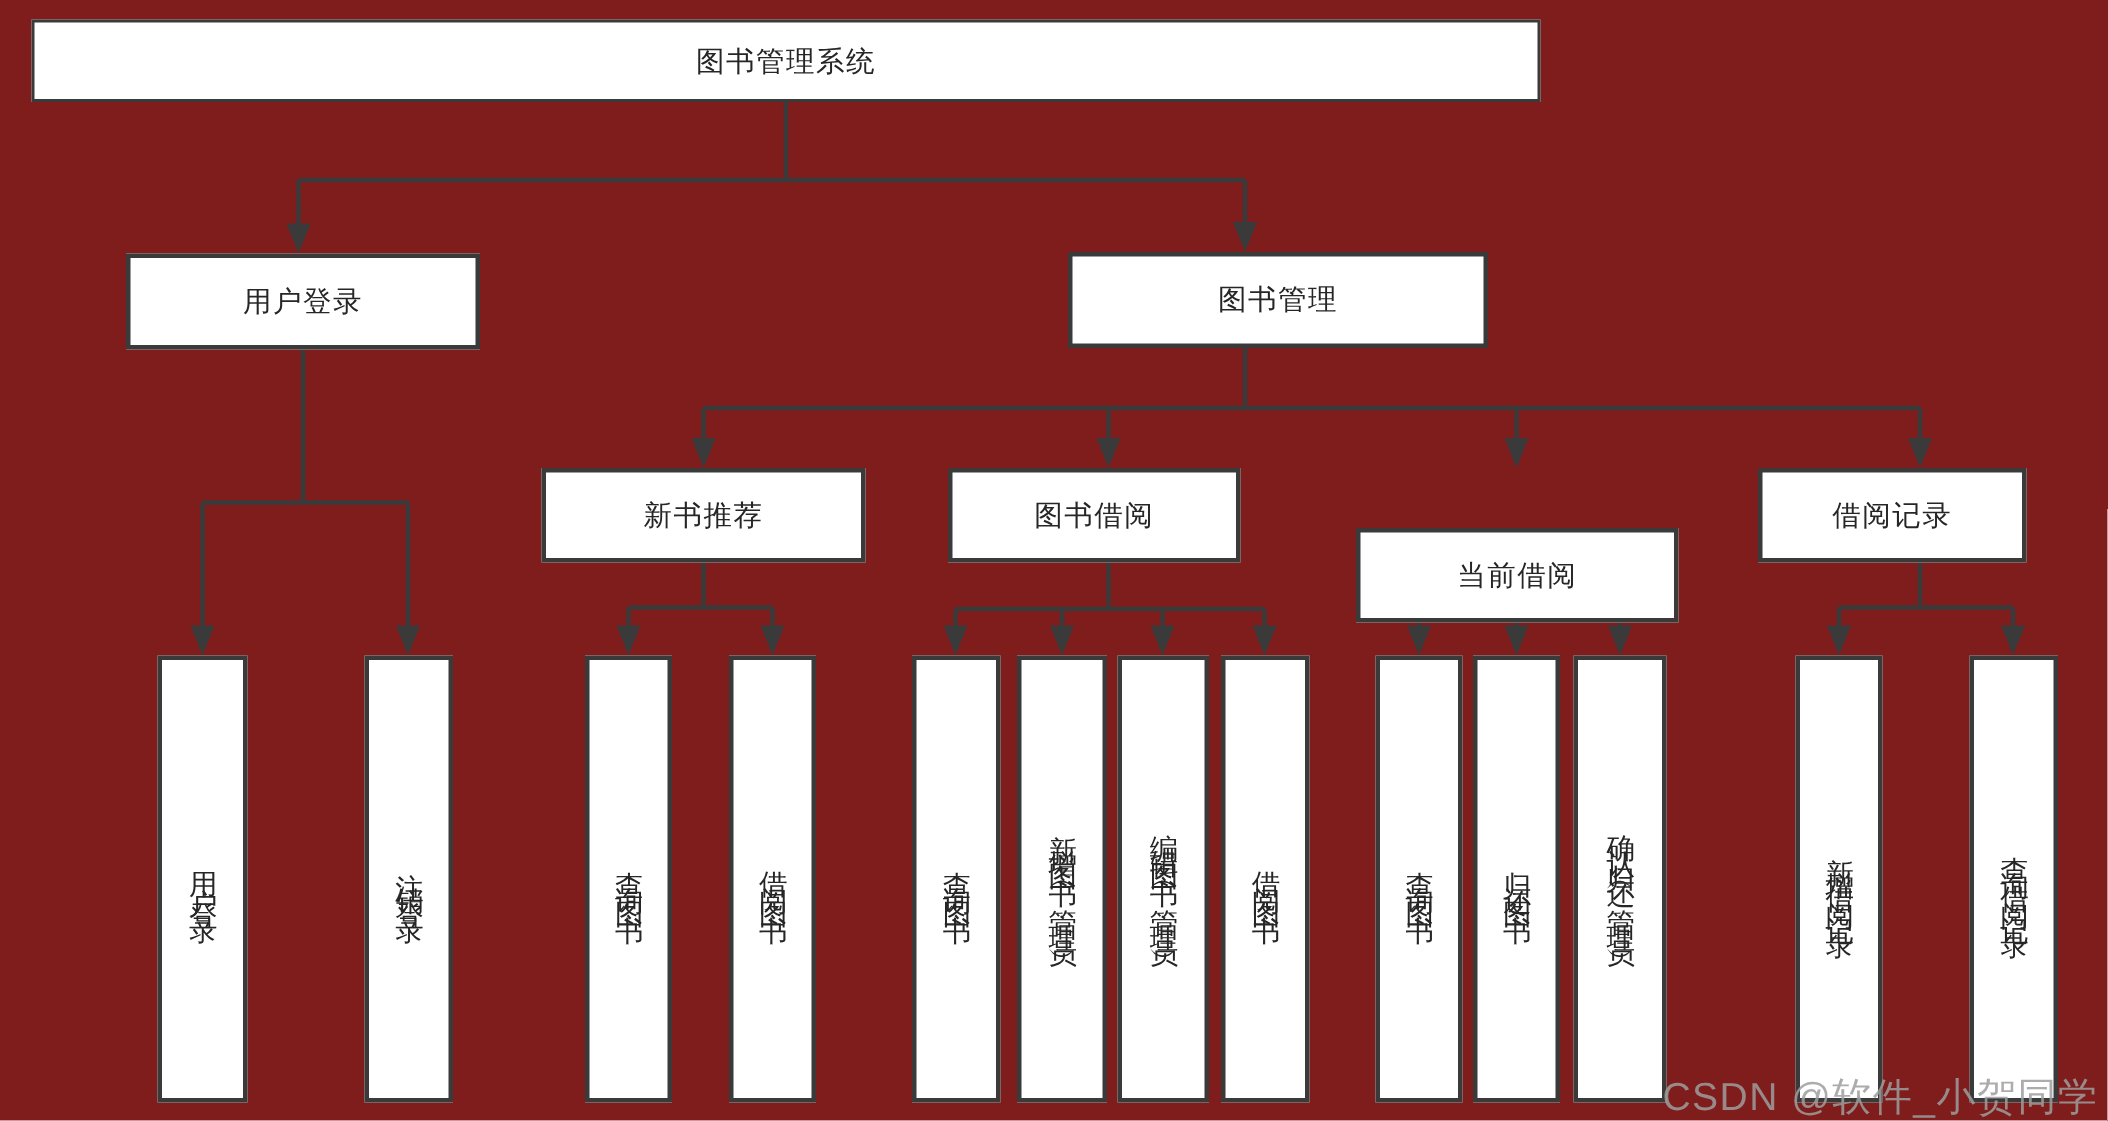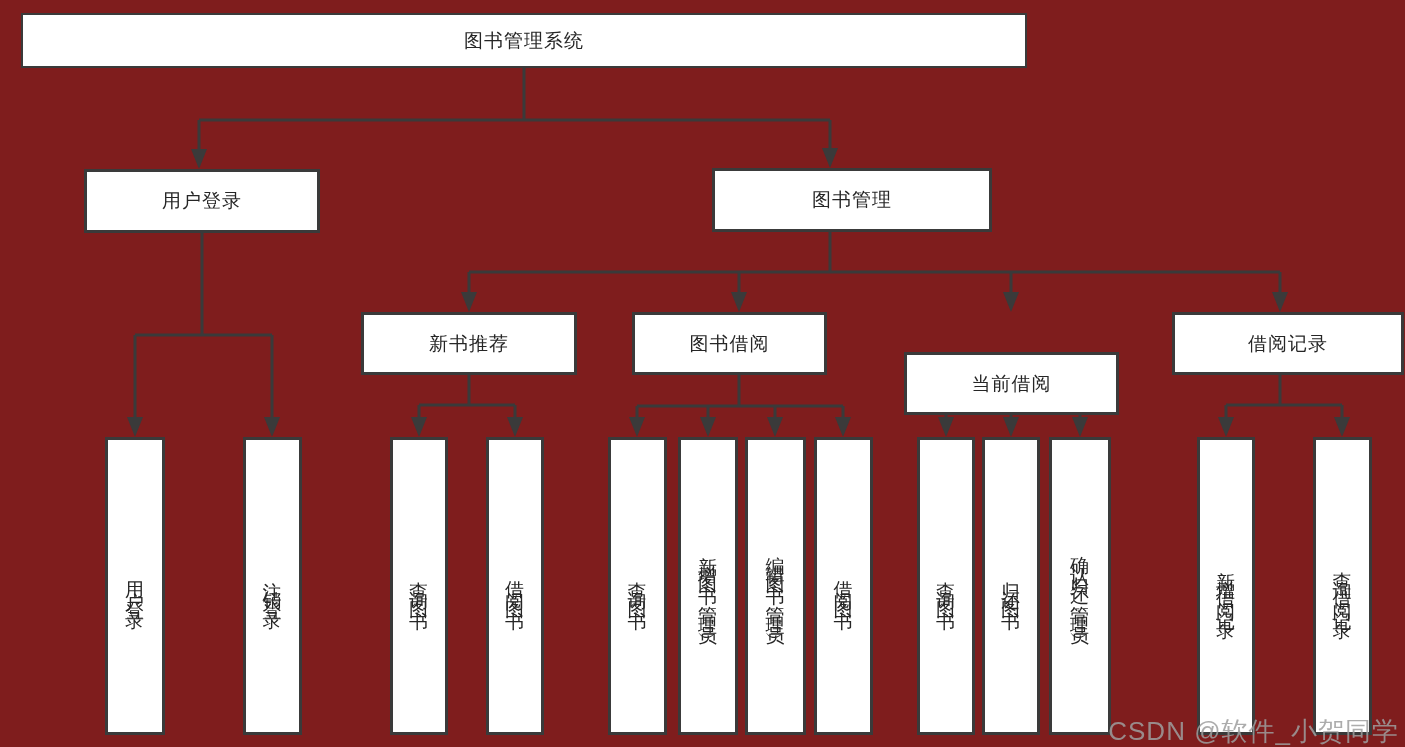--- a/index.html
+++ b/index.html
@@ -116,21 +116,21 @@
 
   <div class="box hbox" style="left:361px; top:312px; width:216px; height:63px;">
     <span>新书推荐</span>
   </div>
   <div class="box hbox" style="left:632px; top:312px; width:195px; height:63px;">
     <span>图书借阅</span>
   </div>
   <div class="box hbox" style="left:904px; top:312px; width:215px; height:63px;margin-top:40px;">
     <span>当前借阅</span>
   </div>
-  <div class="box hbox" style="left:1172px; top:312px; width:232px; height:63px;">
+  <div class="box hbox" style="left:1172px; top:312px; width:179px; height:63px;">
     <span>借阅记录</span>
   </div>
 
   <div class="box vbox" style="left:105px; top:437px; width:60px; height:298px;">
     <span>用户登录</span>
   </div>
   <div class="box vbox" style="left:243px; top:437px; width:59px; height:298px;">
     <span>注销登录</span>
   </div>
 

